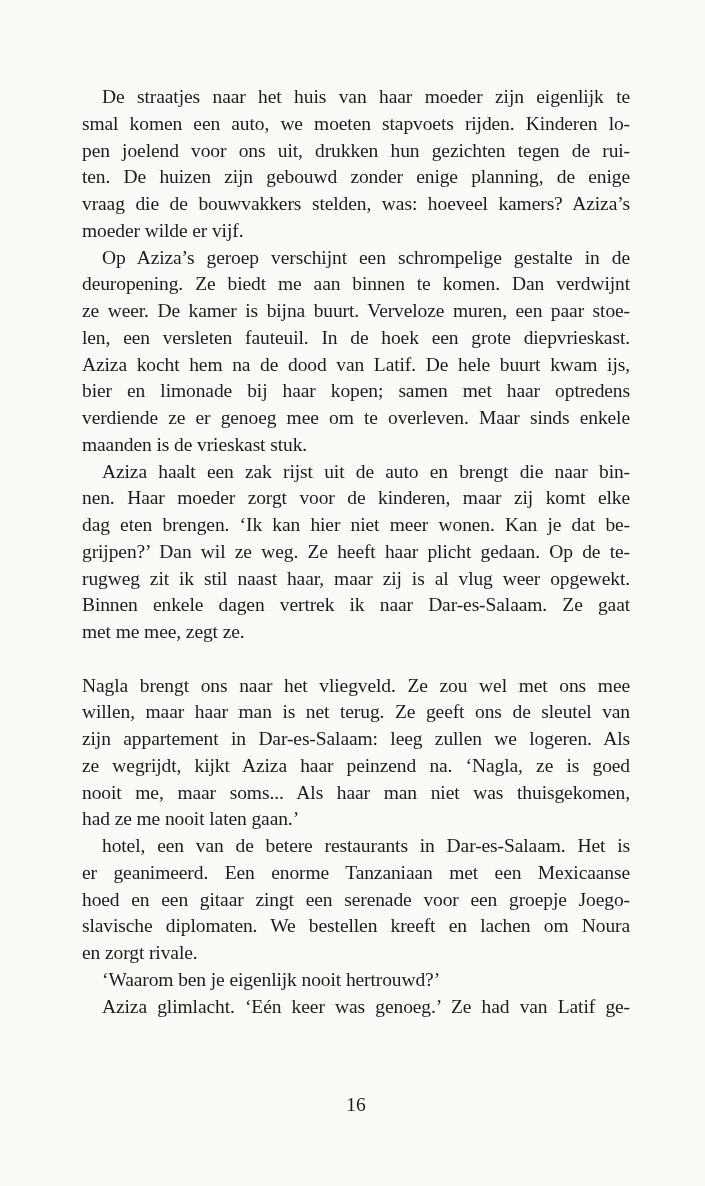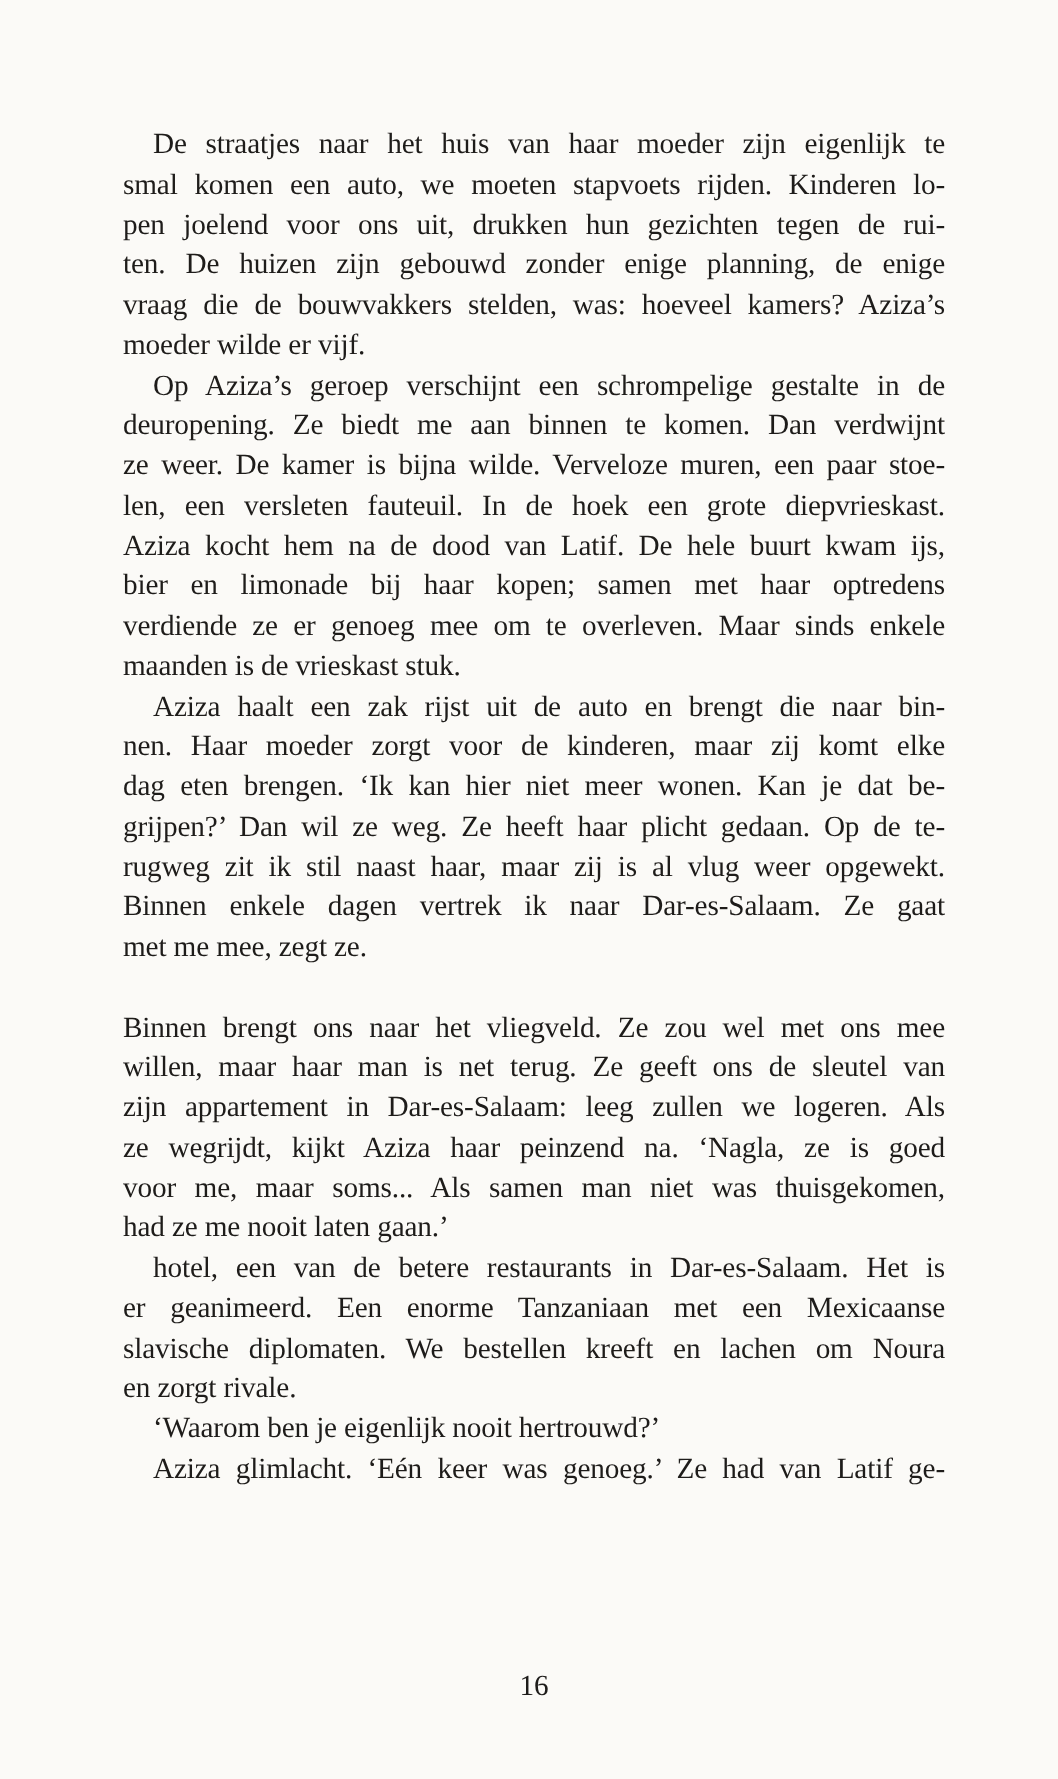--- a/index.html
+++ b/index.html
@@ -45,66 +45,66 @@
     text-align-last: justify;
   }
   .folio {
     position: absolute;
     left: 82px;
     top: 1091px;
     width: 548px;
     text-align: center;
     font-size: 19.5px;
     line-height: 27px;
-    margin-top: 20px;
   }
 </style>
 </head>
 <body>
 
 <div class="page">
   <div class="text-block">
       <div class="para indent">
         <div class="line j">De straatjes naar het huis van haar moeder zijn eigenlijk te</div>
         <div class="line j">smal komen een auto, we moeten stapvoets rijden. Kinderen lo-</div>
         <div class="line j">pen joelend voor ons uit, drukken hun gezichten tegen de rui-</div>
         <div class="line j">ten. De huizen zijn gebouwd zonder enige planning, de enige</div>
         <div class="line j">vraag die de bouwvakkers stelden, was: hoeveel kamers? Aziza’s</div>
         <div class="line">moeder wilde er vijf.</div>
       </div>
       <div class="para indent">
         <div class="line j">Op Aziza’s geroep verschijnt een schrompelige gestalte in de</div>
         <div class="line j">deuropening. Ze biedt me aan binnen te komen. Dan verdwijnt</div>
-        <div class="line j">ze weer. De kamer is bijna wilde. Verveloze muren, een paar stoe-</div>
+        <div class="line j">ze weer. De kamer is bijna buurt. Verveloze muren, een paar stoe-</div>
         <div class="line j">len, een versleten fauteuil. In de hoek een grote diepvrieskast.</div>
         <div class="line j">Aziza kocht hem na de dood van Latif. De hele buurt kwam ijs,</div>
         <div class="line j">bier en limonade bij haar kopen; samen met haar optredens</div>
         <div class="line j">verdiende ze er genoeg mee om te overleven. Maar sinds enkele</div>
         <div class="line">maanden is de vrieskast stuk.</div>
       </div>
       <div class="para indent">
         <div class="line j">Aziza haalt een zak rijst uit de auto en brengt die naar bin-</div>
         <div class="line j">nen. Haar moeder zorgt voor de kinderen, maar zij komt elke</div>
         <div class="line j">dag eten brengen. ‘Ik kan hier niet meer wonen. Kan je dat be-</div>
         <div class="line j">grijpen?’ Dan wil ze weg. Ze heeft haar plicht gedaan. Op de te-</div>
         <div class="line j">rugweg zit ik stil naast haar, maar zij is al vlug weer opgewekt.</div>
         <div class="line j">Binnen enkele dagen vertrek ik naar Dar-es-Salaam. Ze gaat</div>
         <div class="line">met me mee, zegt ze.</div>
       </div>
       <div class="para space-before">
-        <div class="line j">Binnen brengt ons naar het vliegveld. Ze zou wel met ons mee</div>
+        <div class="line j">Nagla brengt ons naar het vliegveld. Ze zou wel met ons mee</div>
         <div class="line j">willen, maar haar man is net terug. Ze geeft ons de sleutel van</div>
         <div class="line j">zijn appartement in Dar-es-Salaam: leeg zullen we logeren. Als</div>
         <div class="line j">ze wegrijdt, kijkt Aziza haar peinzend na. ‘Nagla, ze is goed</div>
-        <div class="line j">voor me, maar soms... Als samen man niet was thuisgekomen,</div>
+        <div class="line j">nooit me, maar soms... Als haar man niet was thuisgekomen,</div>
         <div class="line">had ze me nooit laten gaan.’</div>
       </div>
       <div class="para indent">
         <div class="line j">hotel, een van de betere restaurants in Dar-es-Salaam. Het is</div>
         <div class="line j">er geanimeerd. Een enorme Tanzaniaan met een Mexicaanse</div>
+        <div class="line j">hoed en een gitaar zingt een serenade voor een groepje Joego-</div>
         <div class="line j">slavische diplomaten. We bestellen kreeft en lachen om Noura</div>
         <div class="line">en zorgt rivale.</div>
       </div>
       <div class="para indent">
         <div class="line">‘Waarom ben je eigenlijk nooit hertrouwd?’</div>
       </div>
       <div class="para indent">
         <div class="line j">Aziza glimlacht. ‘Eén keer was genoeg.’ Ze had van Latif ge-</div>
       </div>
     </div>

